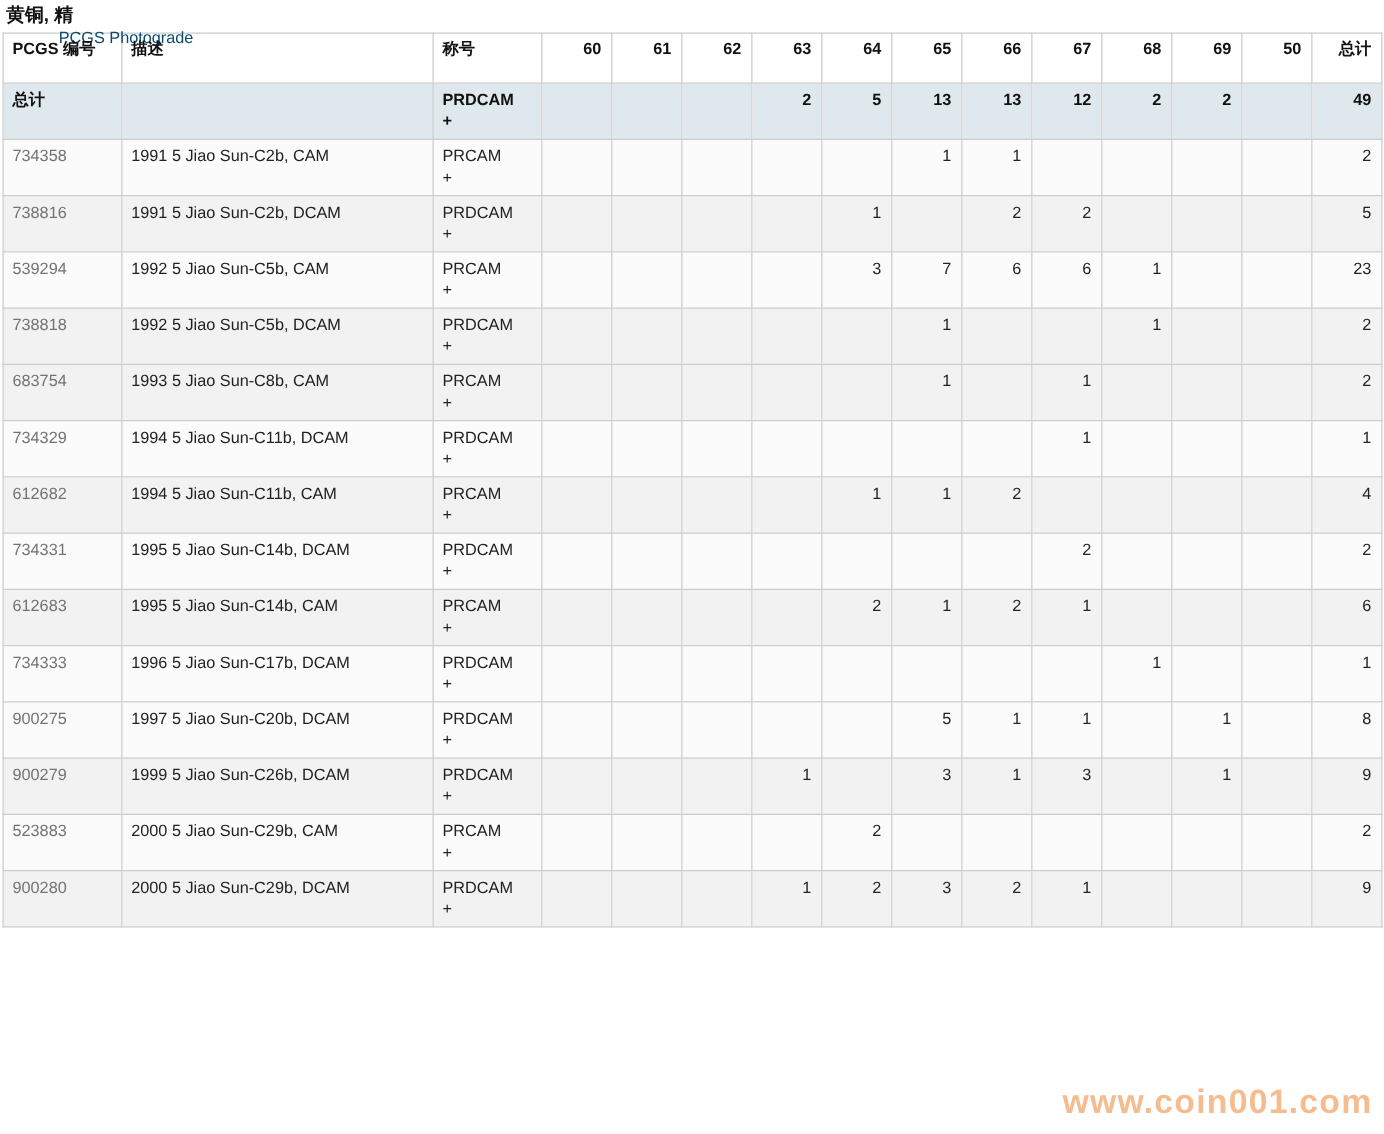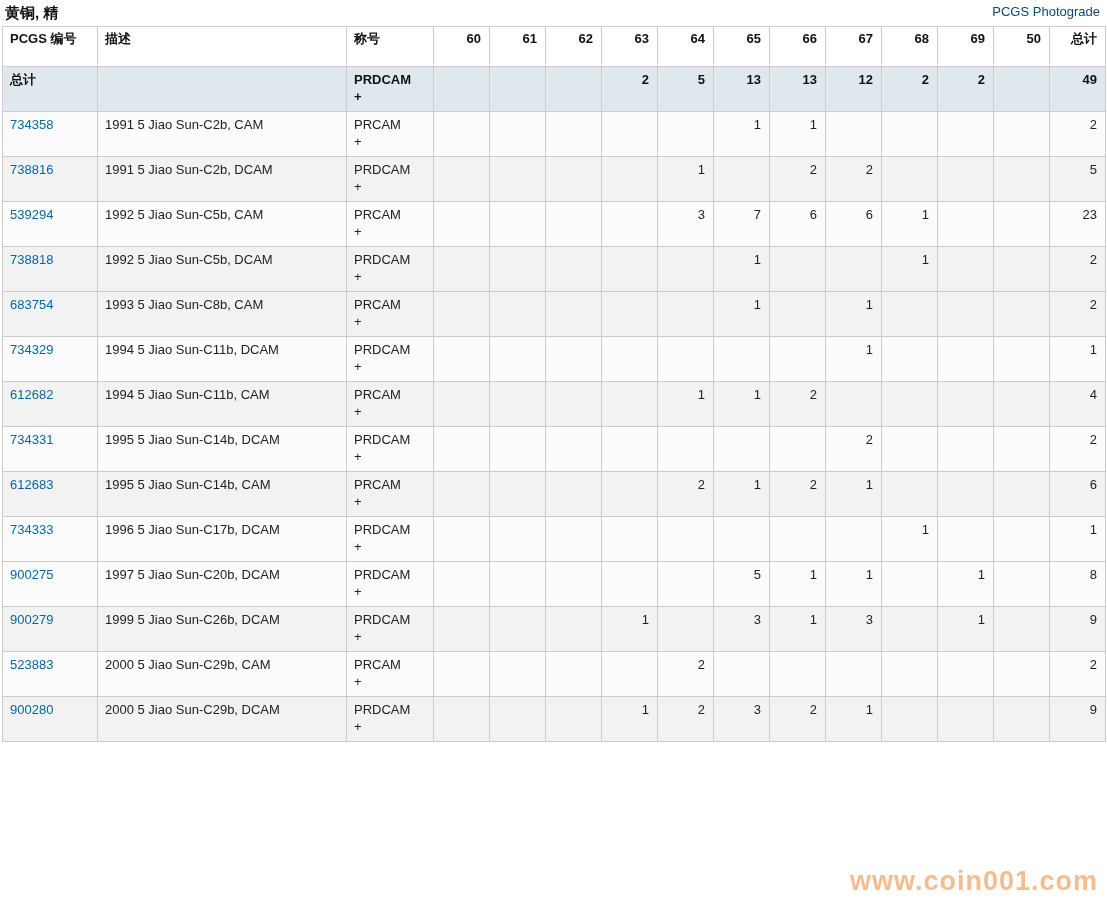--- a/index.html
+++ b/index.html
@@ -11,20 +11,21 @@
     position: relative;
     overflow: hidden;
     color: #222;
   }
   .topbar {
     display: flex;
     justify-content: space-between;
     align-items: flex-start;
     padding: 4px 7px 2px 5px;
     height: 26px;
+    flex-direction: column;
   }
   .page-title {
     font-size: 15px;
     font-weight: bold;
     color: #111;
     margin: 0;
     line-height: 18px;
   }
   .photograde-link {
     font-size: 13px;
@@ -61,21 +62,21 @@
   .pop-table tbody tr { height: 45px; }
   tr.totals-row {
     background: #dfe8ed;
     font-weight: bold;
     height: 46px;
   }
   tr.totals-row td { color: #111; }
   tr.data-row.light { background: #fbfbfb; }
   tr.data-row.dark  { background: #f2f2f2; }
   .pcgs-link {
-    color: #0369a1;
+    color: #737373;
     cursor: pointer;
     text-decoration: none;
   }
   .watermark {
     position: absolute;
     right: 9px;
     bottom: 10px;
     font-size: 27px;
     font-weight: bold;
     color: #f0a365;

